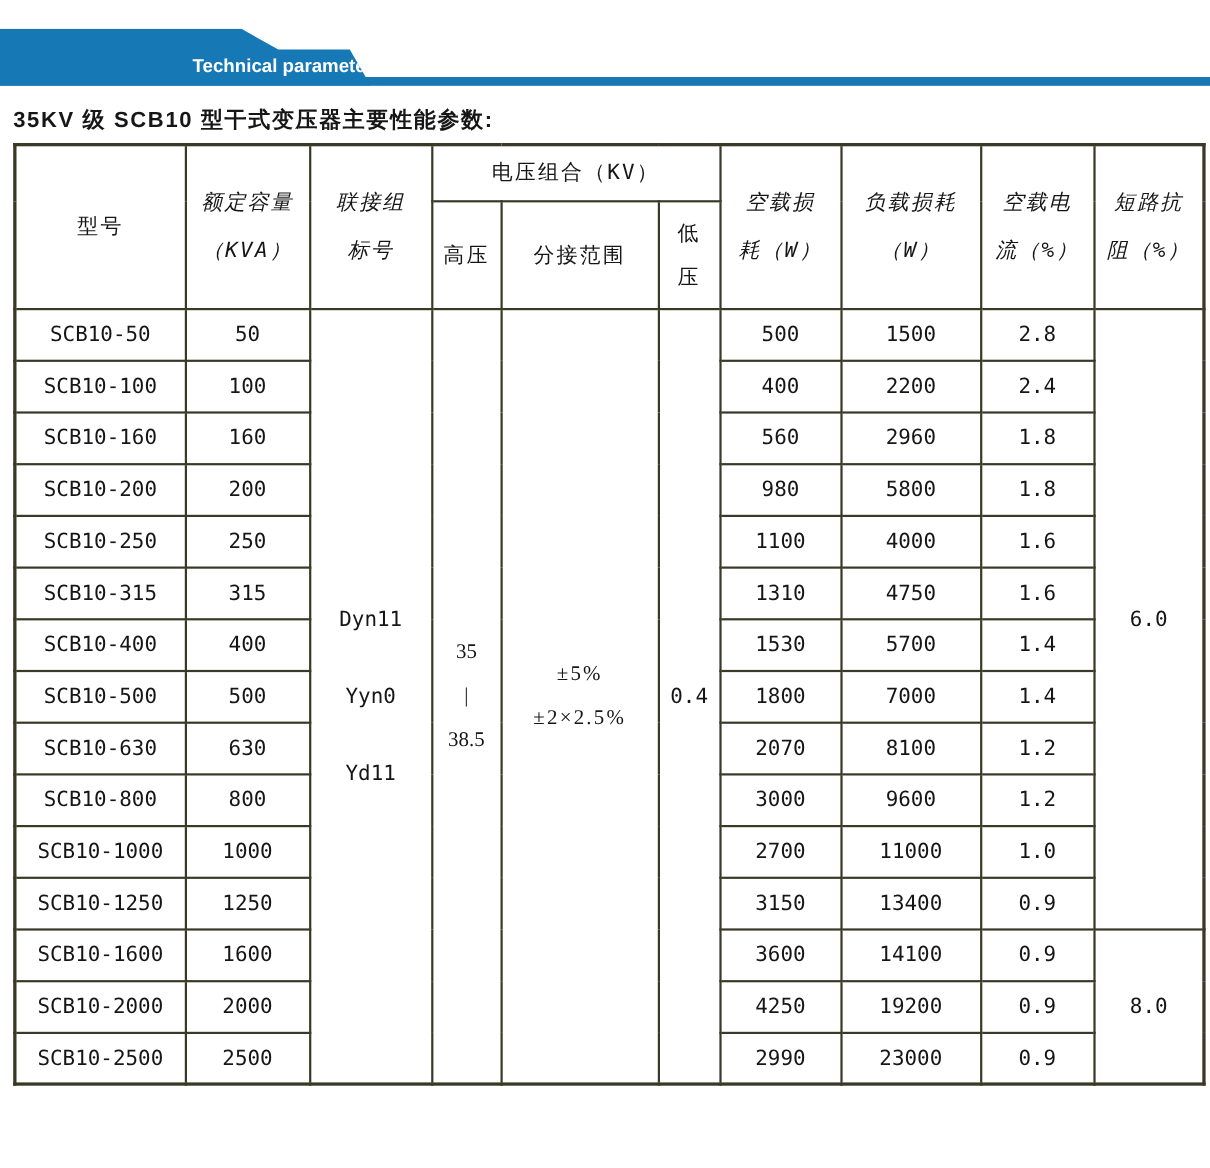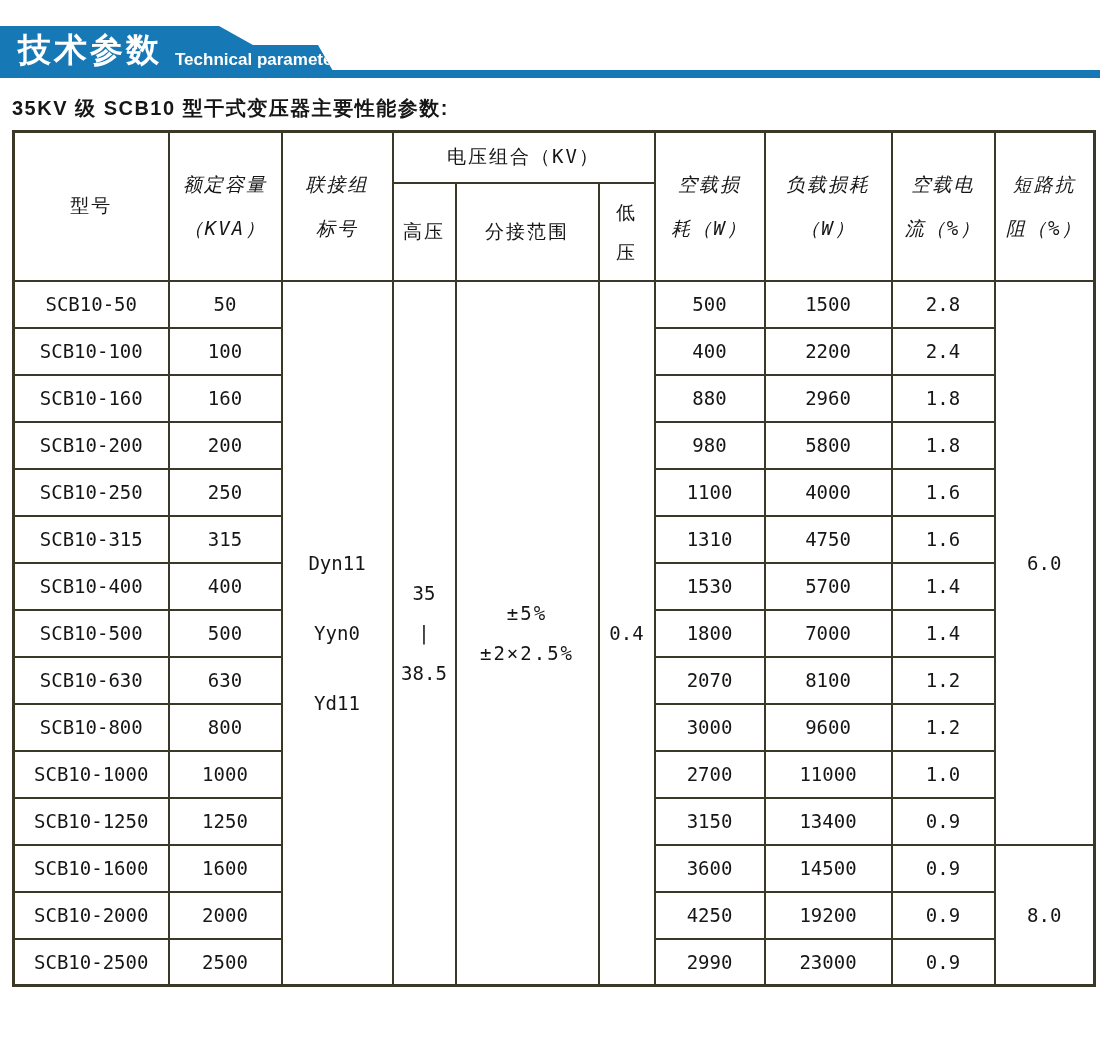--- a/index.html
+++ b/index.html
@@ -50,30 +50,29 @@
   }
   table.params { border:3px solid var(--line,#3a3826); }
   tr.h1 { height:51px; }
   tr.h2 { height:98px; }
   tr.data { height:47px; }
   td.hd { letter-spacing:2px;margin-left:25px; }
   .hline { line-height:44px;font-style:italic; }
   .hline2 { line-height:40px; }
   .stack { display:flex; flex-direction:column; align-items:center; justify-content:center; }
   .gap-lg { gap:48px; }
-  .gap-md { gap:18px; }
+  .gap-md { gap:18px;font-family:Liberation Serif, serif; }
   .ls { letter-spacing:2px; }
 </style>
 </head>
 <body>
 
 <div class="banner">
   <div class="banner-strip"></div>
   <div class="banner-main">
-    <span class="banner-cn">技术参数</span>
     <span class="banner-en">Technical parameter</span>
   </div>
 </div>
 
 <div class="subtitle">35KV 级 SCB10 型干式变压器主要性能参数:</div>
 
 <table class="params">
   <colgroup>
     <col style="width:155px">
       <col style="width:113px">
@@ -157,21 +156,21 @@
     <tr class="data">
       <td>SCB10-100</td>
       <td>100</td>
       <td>400</td>
       <td>2200</td>
       <td>2.4</td>
     </tr>
     <tr class="data">
       <td>SCB10-160</td>
       <td>160</td>
-      <td>880</td>
+      <td>560</td>
       <td>2960</td>
       <td>1.8</td>
     </tr>
     <tr class="data">
       <td>SCB10-200</td>
       <td>200</td>
       <td>980</td>
       <td>5800</td>
       <td>1.8</td>
     </tr>
@@ -228,21 +227,21 @@
       <td>SCB10-1250</td>
       <td>1250</td>
       <td>3150</td>
       <td>13400</td>
       <td>0.9</td>
     </tr>
     <tr class="data">
       <td>SCB10-1600</td>
       <td>1600</td>
       <td>3600</td>
-      <td>14500</td>
+      <td>14100</td>
       <td>0.9</td>
       <td rowspan="3">8.0</td>
     </tr>
     <tr class="data">
       <td>SCB10-2000</td>
       <td>2000</td>
       <td>4250</td>
       <td>19200</td>
       <td>0.9</td>
     </tr>

